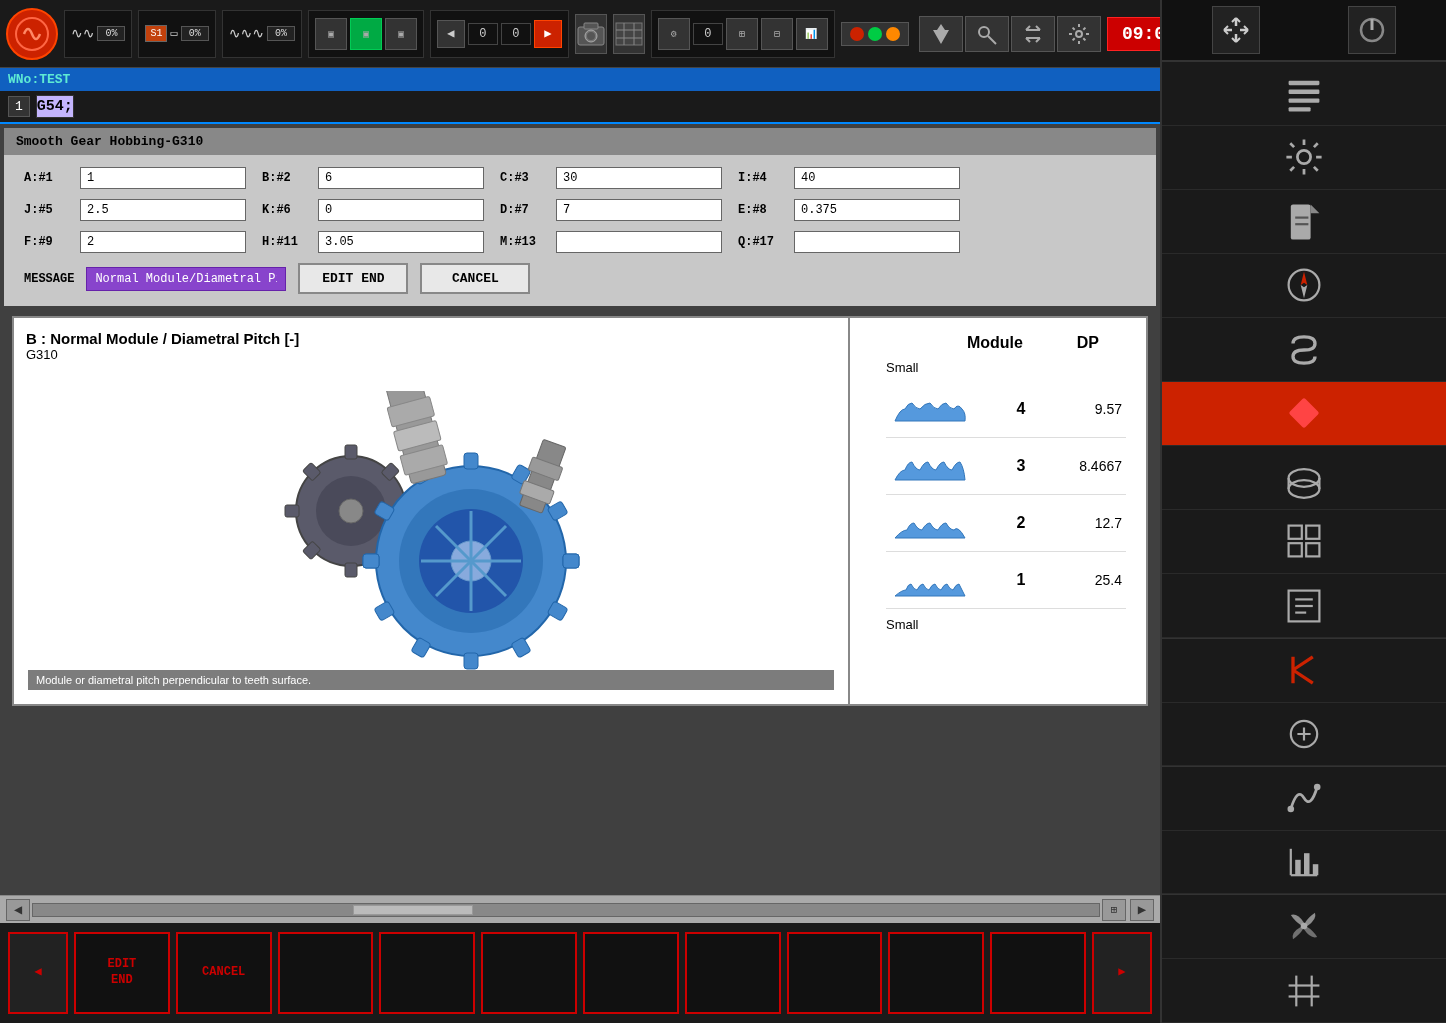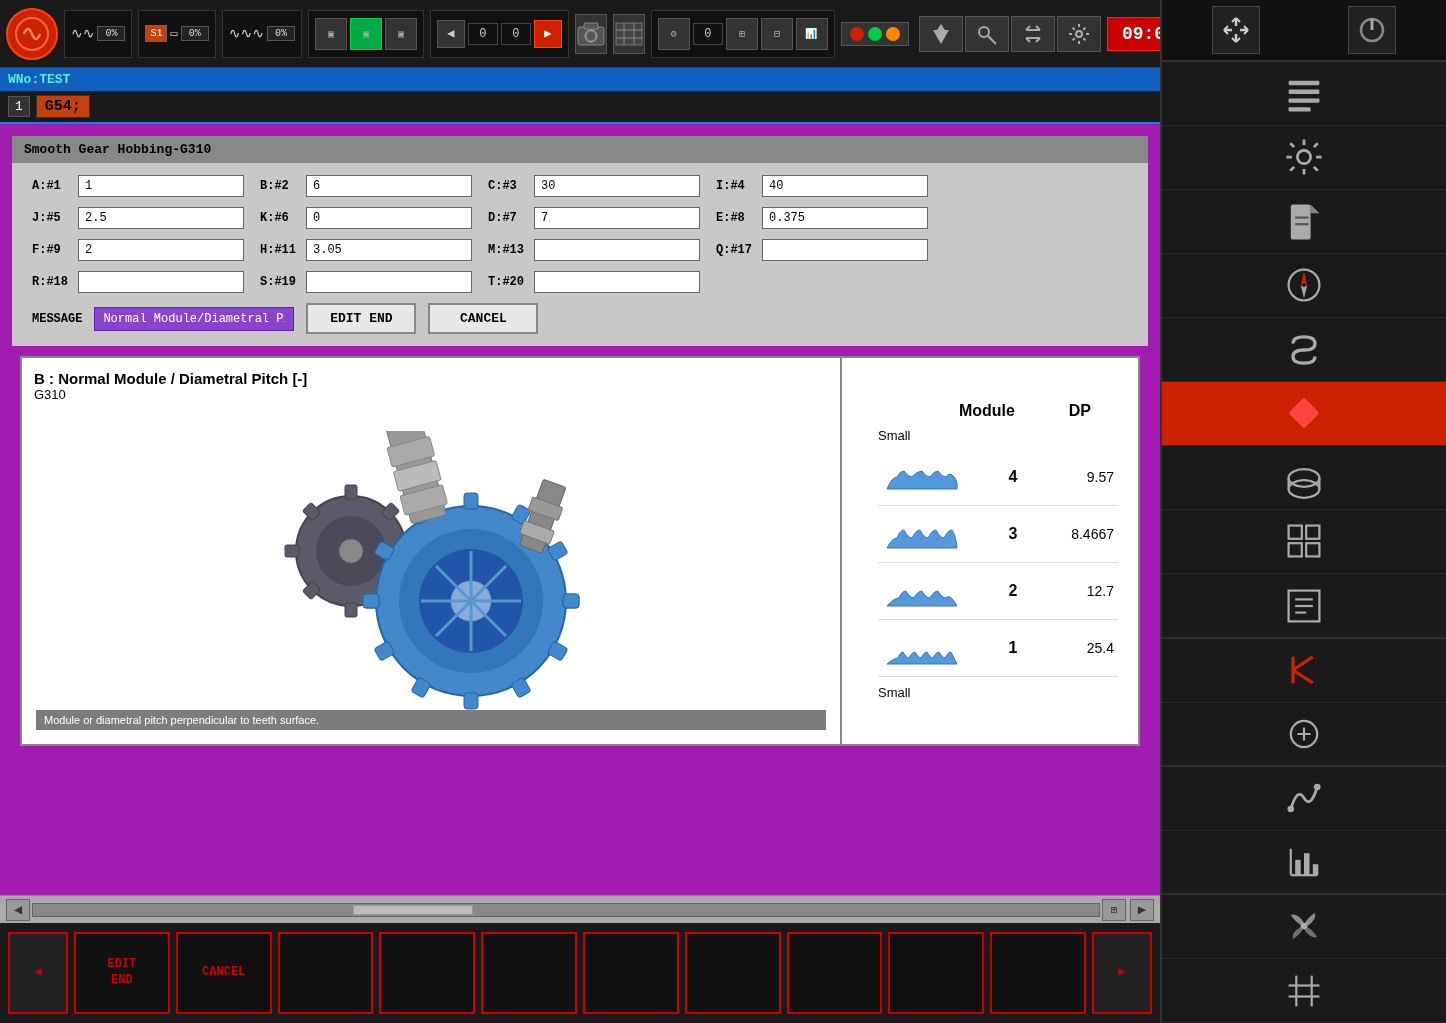--- a/index.html
+++ b/index.html
@@ -173,33 +173,33 @@
     }
     .line-num {
       background: #333;
       color: #fff;
       font-size: 13px;
       padding: 2px 6px;
       border: 1px solid #555;
       margin-right: 6px;
     }
     .code-text {
-      background: #c2410c;
+      background: #c4b5fd;
       color: #000;
       font-size: 15px;
       font-family: 'Courier New', monospace;
       font-weight: bold;
-      padding: 2px 8px;
+      padding: 2px 0;
       border: 1px solid #333;
     }
 
     
     .form-area {
-      background: #a21caf;
-      padding: 12px;
+      background: #404040;
+      padding: 4px;
       flex: 1;
     }
 
     .form-header {
       background: #888;
       color: #000;
       font-size: 13px;
       font-weight: bold;
       padding: 6px 12px;
       font-family: 'Courier New', monospace;
@@ -213,21 +213,21 @@
     .form-row {
       display: flex;
       align-items: center;
       margin-bottom: 10px;
       gap: 16px;
     }
 
     .field-group {
       display: flex;
       align-items: center;
-      gap: 8px;
+      gap: 18px;
     }
 
     .field-label {
       font-size: 12px;
       font-weight: bold;
       color: #000;
       font-family: 'Courier New', monospace;
       min-width: 38px;
     }
 
@@ -328,21 +328,20 @@
       left: 14px;
       right: 14px;
       font-family: Arial, sans-serif;
     }
 
     .module-table {
       width: 280px;
       padding: 16px 20px;
       display: flex;
       flex-direction: column;
-      margin-top: 28px;
     }
 
     .module-header {
       display: flex;
       justify-content: space-around;
       margin-bottom: 8px;
       font-weight: bold;
       font-size: 16px;
       font-family: Arial, sans-serif;
     }
@@ -694,34 +693,20 @@
         <div class="field-group">
           <span class="field-label">M:#13</span>
           <input class="field-input" type="text" value="" style="">
         </div>
         <div class="field-group">
           <span class="field-label">Q:#17</span>
           <input class="field-input" type="text" value="" style="">
         </div>
       </div>
 
-      <div class="form-row">
-        <div class="field-group">
-          <span class="field-label">R:#18</span>
-          <input class="field-input" type="text" value="" style="">
-        </div>
-        <div class="field-group">
-          <span class="field-label">S:#19</span>
-          <input class="field-input" type="text" value="" style="">
-        </div>
-        <div class="field-group">
-          <span class="field-label">T:#20</span>
-          <input class="field-input" type="text" value="" style="">
-        </div>
-      </div>
 
       <div class="message-row">
         <span class="msg-label">MESSAGE</span>
         <input class="msg-input" type="text" value="Normal Module/Diametral Pitch" style="">
         <button class="edit-end-btn">EDIT END</button>
         <button class="cancel-btn">CANCEL</button>
       </div>
     </div>
 
     <div class="info-panel">

